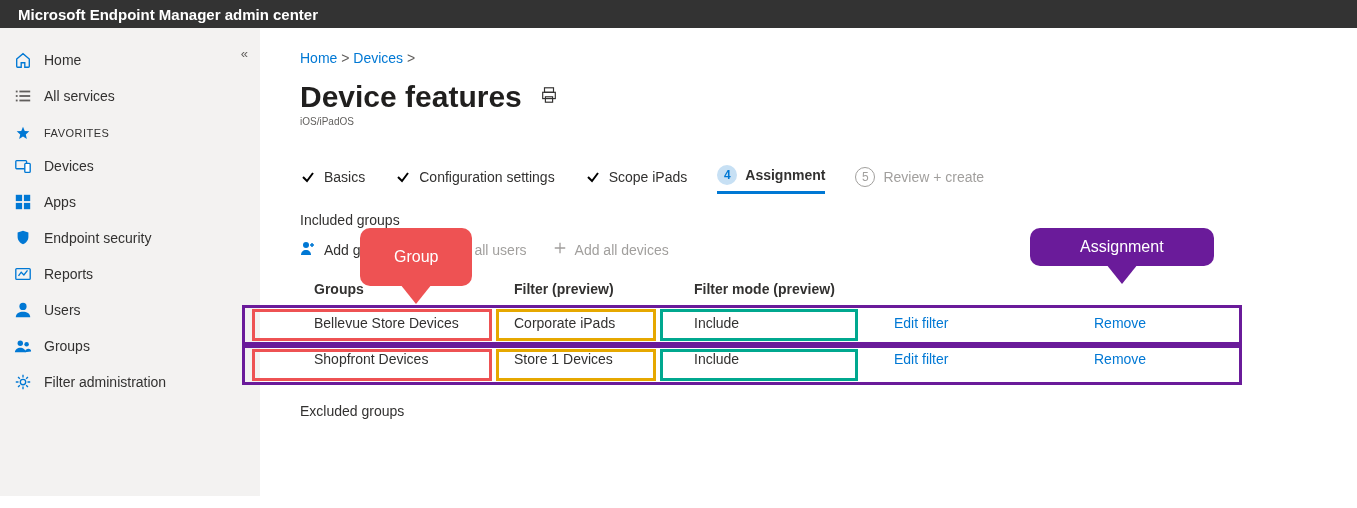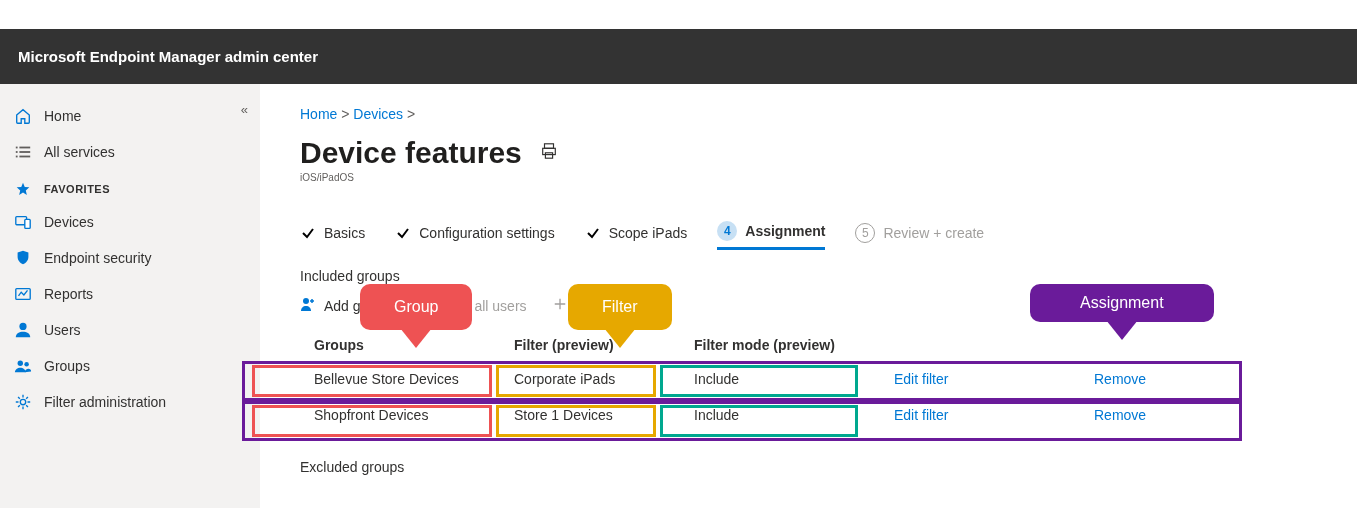--- a/index.html
+++ b/index.html
@@ -1,26 +1,26 @@
 <!DOCTYPE html>
 <html><head>
 <meta charset="utf-8">
 <style>
 * { margin: 0; padding: 0; box-sizing: border-box; font-family: "Segoe UI", Tahoma, sans-serif; }
 body { background: #fff; width: 1357px; height: 508px; overflow: hidden; }
 
-.header-bar { background: #333333; color: #fff; height: 55px; display: flex; align-items: center; padding: 0 18px; font-size: 15px; font-weight: 600; margin-top: 29px; }
+.header-bar { background: #333333; color: #fff; height: 28px; display: flex; align-items: center; padding: 0 18px; font-size: 15px; font-weight: 600; }
 
 .layout { display: flex; height: calc(508px - 40px); }
 
 .sidebar { width: 260px; background: #f3f2f1; padding-top: 14px; position: relative; }
 .collapse-chevron { position: absolute; top: 18px; right: 12px; font-size: 13px; color: #605e5c; cursor: pointer; }
 .nav-item { display: flex; align-items: center; gap: 12px; padding: 9px 14px; font-size: 14px; color: #323130; cursor: pointer; }
 .nav-icon { width: 18px; height: 18px; display: inline-flex; align-items: center; justify-content: center; flex-shrink: 0; }
-.fav-header { display: flex; align-items: center; gap: 12px; padding: 10px 14px 6px; font-size: 11px; font-weight: 700; color: #323130; letter-spacing: 0.5px; }
+.fav-header { display: flex; align-items: center; gap: 12px; padding: 10px 14px 6px; font-size: 11px; font-weight: 400; color: #323130; letter-spacing: 0.5px; }
 
 .main { flex: 1; padding: 22px 30px 0 40px; position: relative; }
 .breadcrumb { color: #605e5c; font-size: 14px; margin-bottom: 14px; }
 .breadcrumb a { color: #0078d4; text-decoration: none; cursor: pointer; }
 .page-title-row { display: flex; align-items: center; gap: 18px; }
 .page-title { font-size: 30px; font-weight: 600; color: #201f1e; }
 .print-icon { color: #323130; cursor: pointer; }
 .subtitle { font-size: 10px; color: #605e5c; margin-top: 2px; margin-bottom: 38px; }
 
 .steps { display: flex; gap: 30px; align-items: center; font-size: 14px; margin-bottom: 18px; }
@@ -40,21 +40,21 @@
 .action-btn.muted { color: #a19f9d; }
 
 .table-area { position: relative; }
 .tbl { width: 100%; border-collapse: collapse; font-size: 14px; }
 .tbl th { text-align: left; font-weight: 600; color: #323130; padding: 8px 14px; }
 .tbl td { padding: 10px 14px; color: #323130; }
 .link { color: #0078d4; cursor: pointer; }
 
 
 .callout { position: absolute; z-index: 50; pointer-events: none; }
-.callout-bubble { padding: 14px 34px; border-radius: 10px; color: #fff; font-size: 16px; text-align: center; position: relative; }
+.callout-bubble { padding: 20px 34px; border-radius: 10px; color: #fff; font-size: 16px; text-align: center; position: relative; }
 .callout-tail { position: absolute; width: 0; height: 0; left: 50%; transform: translateX(-50%); bottom: -18px; border-left: 16px solid transparent; border-right: 16px solid transparent; }
 .c-red .callout-bubble { background: #ee5253; } .c-red .callout-tail { border-top: 20px solid #ee5253; }
 .c-orange .callout-bubble { background: #e6a800; } .c-orange .callout-tail { border-top: 20px solid #e6a800; }
 .c-teal .callout-bubble { background: #00a88f; } .c-teal .callout-tail { border-top: 20px solid #00a88f; }
 .c-purple .callout-bubble { background: #6a1b9a; } .c-purple .callout-tail { border-top: 20px solid #6a1b9a; }
 
 
 .hl { position: absolute; border: 3px solid; pointer-events: none; }
 .hl-red { border-color: #ee5253; }
 .hl-orange { border-color: #e6a800; }
@@ -107,20 +107,31 @@
     </div>
 
     <div class="nav-item">
       <span class="nav-icon">
         <svg viewBox="0 0 20 20" width="18" height="18" fill="none" stroke="#0078d4" stroke-width="1.5">
             <rect x="2" y="4" width="12" height="9" rx="1"></rect>
             <rect x="12" y="7" width="6" height="10" rx="1" fill="#fff"></rect>
           </svg>
       </span>
       <span>Devices</span>
+    </div>
+    <div class="nav-item">
+      <span class="nav-icon">
+        <svg viewBox="0 0 20 20" width="18" height="18" fill="#0078d4">
+            <rect x="2" y="2" width="7" height="7"></rect>
+            <rect x="11" y="2" width="7" height="7"></rect>
+            <rect x="2" y="11" width="7" height="7"></rect>
+            <rect x="11" y="11" width="7" height="7"></rect>
+          </svg>
+      </span>
+      <span>Apps</span>
     </div>
     <div class="nav-item">
       <span class="nav-icon">
         <svg viewBox="0 0 20 20" width="18" height="18" fill="#0078d4">
             <path d="M10 2l6 2v5c0 4-3 7-6 8-3-1-6-4-6-8V4l6-2z"></path>
           </svg>
       </span>
       <span>Endpoint security</span>
     </div>
     <div class="nav-item">
@@ -288,26 +299,20 @@
     </div>
 
     <div class="excluded-title">Excluded groups</div>
 
     <div class="callout c-red" style="left:100px; top:200px;">
       <div class="callout-bubble">
         <span>Group</span>
         <div class="callout-tail"></div>
       </div>
     </div>
-    <div class="callout c-orange" style="left:308px; top:200px;">
-      <div class="callout-bubble">
-        <span>Filter</span>
-        <div class="callout-tail"></div>
-      </div>
-    </div>
     <div class="callout c-purple" style="left:770px; top:200px;">
       <div class="callout-bubble" style="padding:10px 50px">
         <span>Assignment</span>
         <div class="callout-tail"></div>
       </div>
     </div>
   </main>
 </div>
 
 </body></html>

